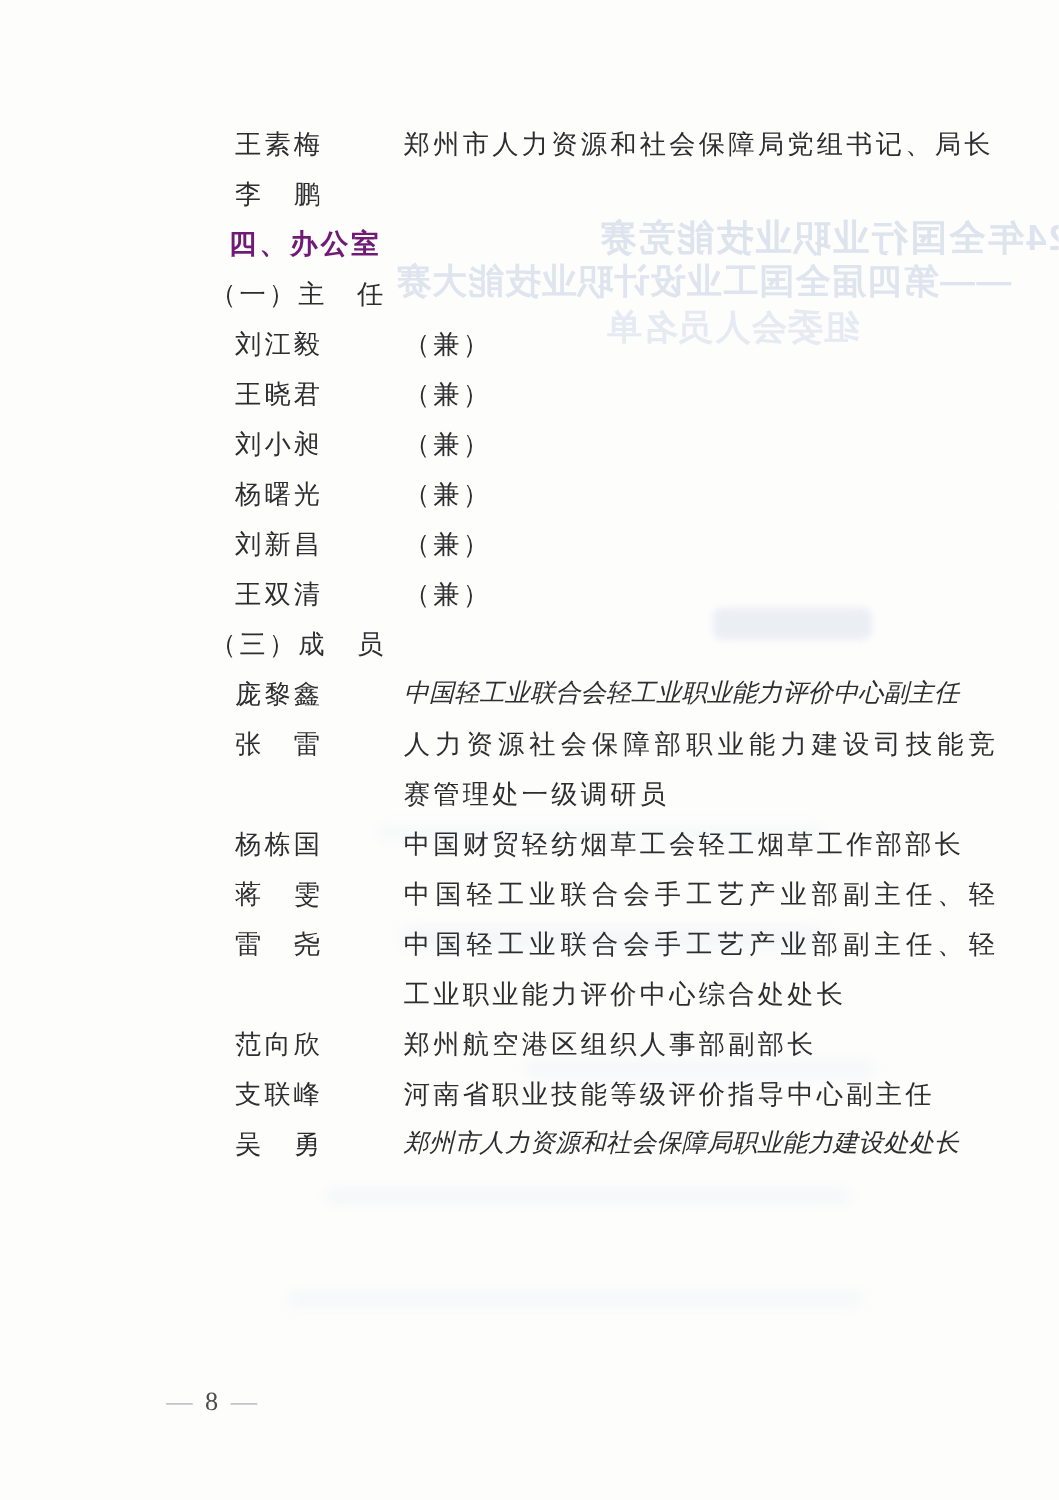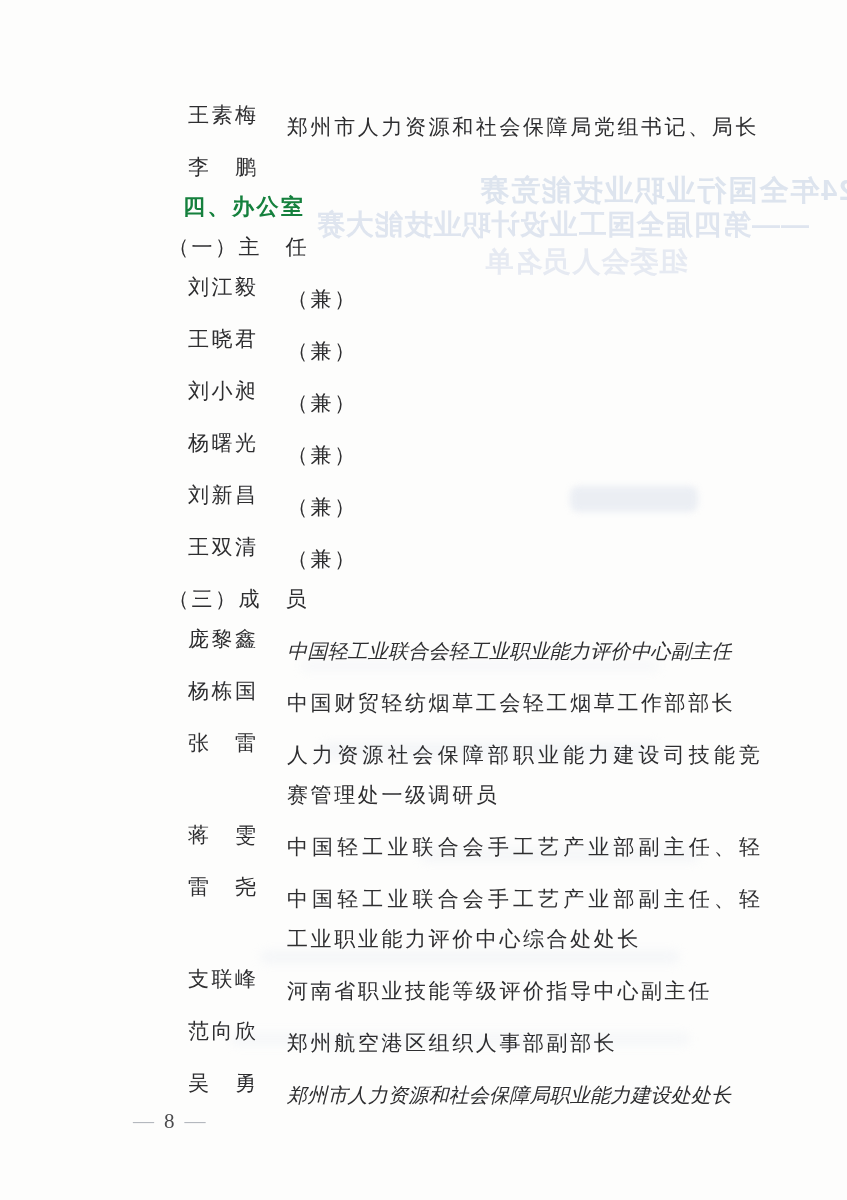--- a/index.html
+++ b/index.html
@@ -26,26 +26,26 @@
   .sm-c { left:420px; top:848px; width:280px; height:14px; filter:blur(5px); opacity:.35; }
   .sm-d { left:260px; top:950px; width:420px; height:14px; filter:blur(5px); opacity:.35; }
   .sm-e { left:230px; top:1032px; width:460px; height:14px; filter:blur(5px); opacity:.3; }
   .sm-f { left:300px; top:660px; width:360px; height:12px; filter:blur(5px); opacity:.25; }
 
   
   .content { position:absolute; left:188px; top:95px; width:575px; color:#2e2e30; }
   .row { min-height:40px; line-height:40px; font-size:21px; }
   .heading {
     font-family:"Liberation Sans", sans-serif; font-weight:bold;
-    font-size:22px; letter-spacing:2.5px; margin-left:-5px; color:#15803d;
+    font-size:22px; letter-spacing:2.5px; margin-left:-5px; color:#701a75;
   }
   .subheading { letter-spacing:2.5px; margin-left:-20px; }
-  .person { display:flex; align-items:flex-start; }
+  .person { display:flex; align-items:flex-start;gap:36px; }
   .pname { flex:0 0 99px; letter-spacing:2.5px; }
-  .pdesc { flex:0 0 473px; max-width:473px;margin-top:12px; }
+  .pdesc { flex:0 0 473px; max-width:473px; }
   .dline { line-height:40px; letter-spacing:2.6px; }
   .dline.fill { text-align:justify; text-align-last:justify; letter-spacing:0; }
   .dline.tight { font-size:20px; letter-spacing:0.2px;font-style:italic; }
 
   
   .pagefooter {
     position:absolute; left:133px; top:1106px;
     font-size:21px; line-height:30px; letter-spacing:1px;
   }
   .pagefooter .dash { color:#b0b4bb; }
@@ -122,61 +122,61 @@
   </div>
 <div class="row subheading">（三）成　员</div>
   <div class="row person">
     <span class="pname">庞黎鑫</span>
     <span class="pdesc">
           <div class="dline tight">中国轻工业联合会轻工业职业能力评价中心副主任</div>
         </span>
   </div>
 
   <div class="row person">
-    <span class="pname">杨栋国</span>
+    <span class="pname">张　雷</span>
     <span class="pdesc">
-          <div class="dline">中国财贸轻纺烟草工会轻工烟草工作部部长</div>
+          <div class="dline fill">人力资源社会保障部职业能力建设司技能竞</div>
+          <div class="dline">赛管理处一级调研员</div>
         </span>
   </div>
 
   <div class="row person">
-    <span class="pname">张　雷</span>
+    <span class="pname">杨栋国</span>
     <span class="pdesc">
-          <div class="dline fill">人力资源社会保障部职业能力建设司技能竞</div>
-          <div class="dline">赛管理处一级调研员</div>
+          <div class="dline">中国财贸轻纺烟草工会轻工烟草工作部部长</div>
         </span>
   </div>
 
   <div class="row person">
     <span class="pname">蒋　雯</span>
     <span class="pdesc">
           <div class="dline fill">中国轻工业联合会手工艺产业部副主任、轻</div>
         </span>
   </div>
 
   <div class="row person">
     <span class="pname">雷　尧</span>
     <span class="pdesc">
           <div class="dline fill">中国轻工业联合会手工艺产业部副主任、轻</div>
           <div class="dline">工业职业能力评价中心综合处处长</div>
         </span>
   </div>
 
 
   <div class="row person">
-    <span class="pname">支联峰</span>
+    <span class="pname">范向欣</span>
     <span class="pdesc">
-          <div class="dline">河南省职业技能等级评价指导中心副主任</div>
+          <div class="dline">郑州航空港区组织人事部副部长</div>
         </span>
   </div>
 
   <div class="row person">
-    <span class="pname">范向欣</span>
+    <span class="pname">支联峰</span>
     <span class="pdesc">
-          <div class="dline">郑州航空港区组织人事部副部长</div>
+          <div class="dline">河南省职业技能等级评价指导中心副主任</div>
         </span>
   </div>
 
   <div class="row person">
     <span class="pname">吴　勇</span>
     <span class="pdesc">
           <div class="dline tight">郑州市人力资源和社会保障局职业能力建设处处长</div>
         </span>
   </div>
 </main>

